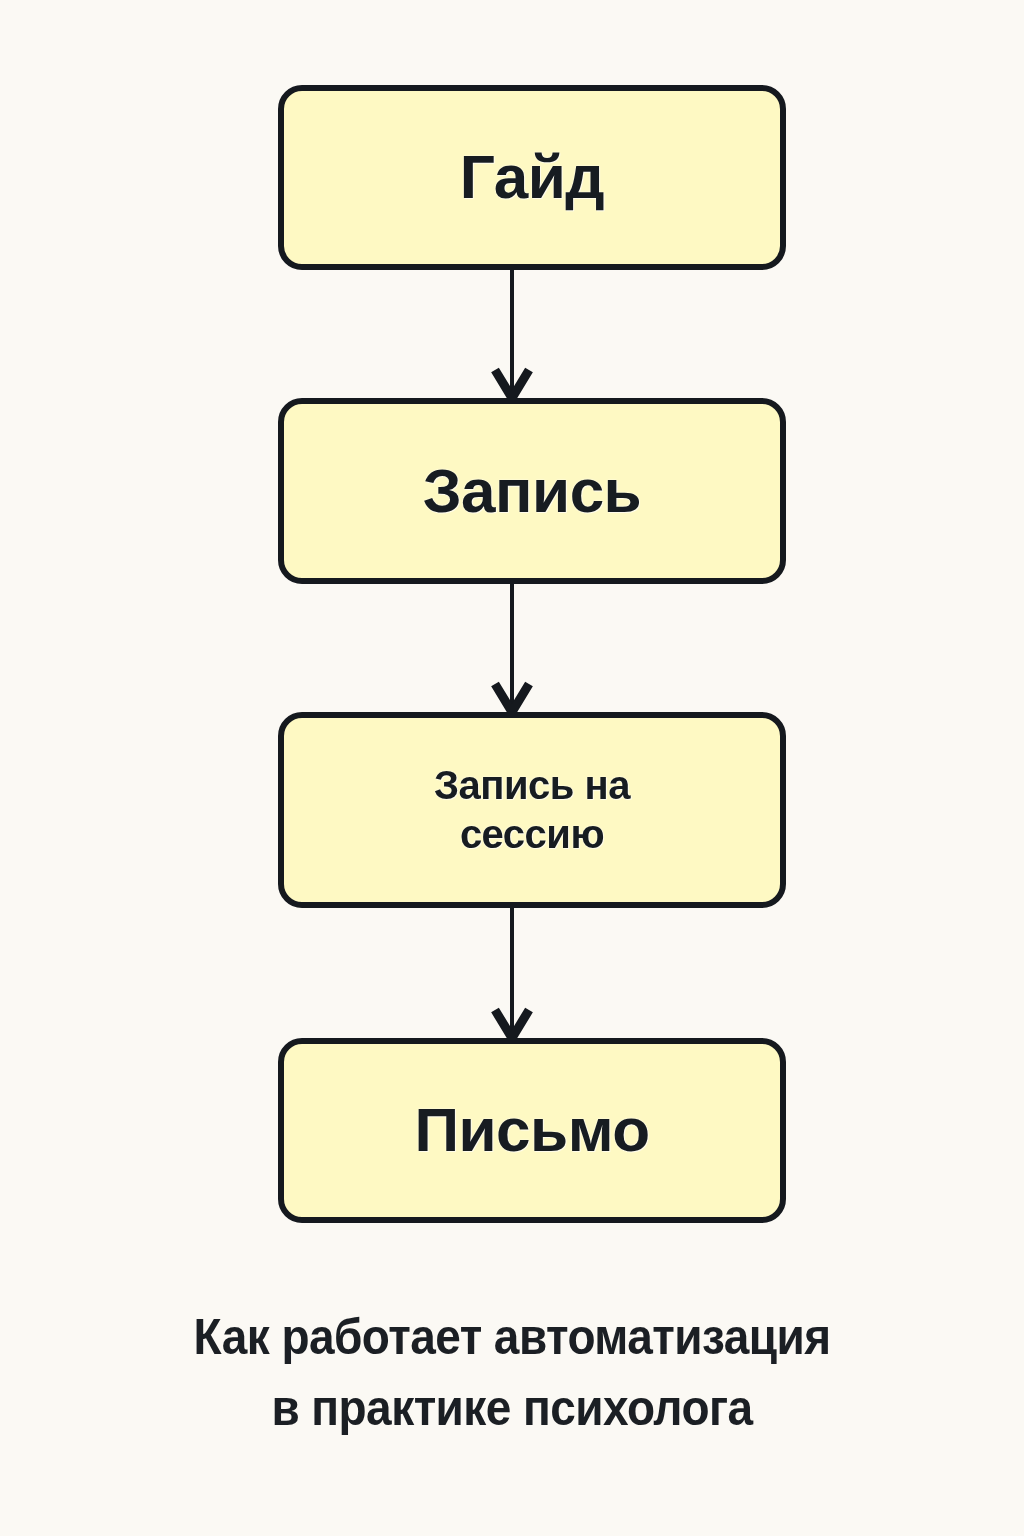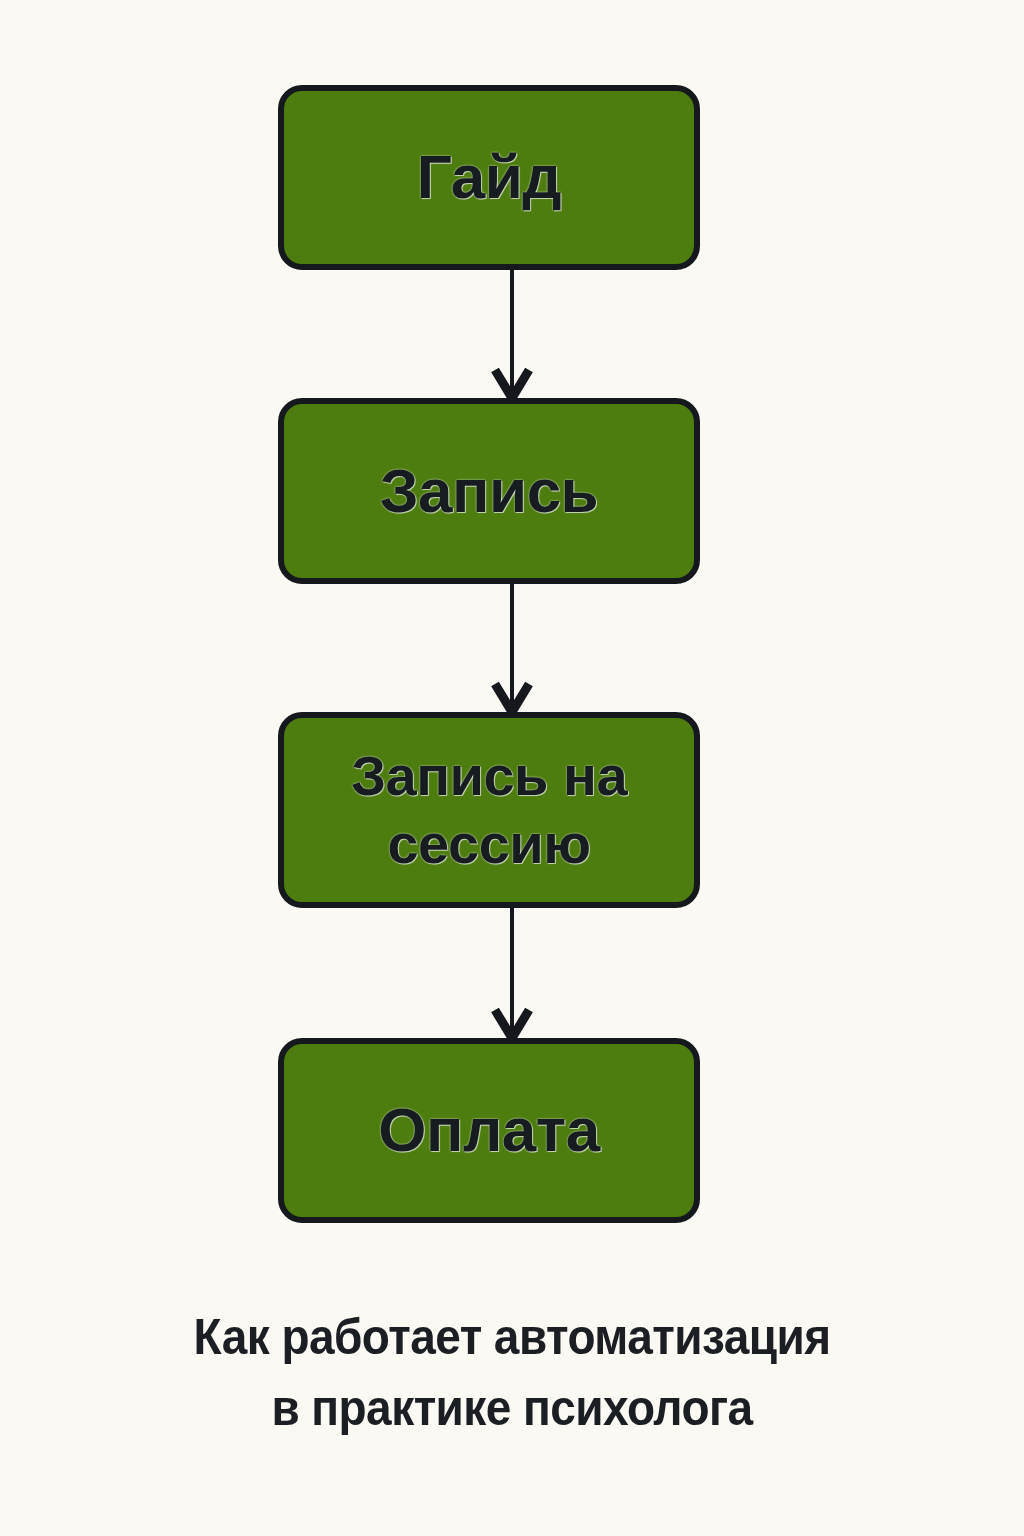--- a/index.html
+++ b/index.html
@@ -21,23 +21,23 @@
     left: 0;
     top: 0;
     width: 1024px;
     height: 1536px;
   }
 
   
   .node {
     position: absolute;
     left: 278px;
-    width: 422px;
+    width: 508px;
     box-sizing: border-box;
-    background: #4d7c0f;
+    background: #fef9c3;
     border: 6px solid #15191e;
     border-radius: 24px;
     display: flex;
     align-items: center;
     justify-content: center;
     text-align: center;
   }
 
   .node-label {
     color: #171c21;
@@ -50,21 +50,21 @@
        1px 1px 0 rgba(255,255,255,.55);
     padding: 0 14px;
     white-space: pre-line;
   }
 
   #node-0 { top: 85px;   height: 185px; }
   #node-1 { top: 398px;  height: 186px; }
   #node-2 { top: 712px;  height: 196px; }
   #node-3 { top: 1038px; height: 185px; }
 
-  #node-2 .node-label { font-size: 56px; line-height: 1.22; }
+  #node-2 .node-label { font-size: 40px; line-height: 1.22; }
 
   
   .connector {
     position: absolute;
     left: 462px;
     width: 100px;
   }
   .connector svg { display: block; width: 100%; height: 100%; }
 
   #connector-0 { top: 266px; height: 136px; }
@@ -127,21 +127,21 @@
   <div class="connector" id="connector-2">
     <svg viewBox="0 0 100 138" preserveAspectRatio="none" aria-hidden="true">
       <g>
         <line x1="50" y1="0" x2="50" y2="132" stroke="#15191e" stroke-width="4"></line>
         <polyline points="33,106 50,134 67,106" fill="none" stroke="#15191e" stroke-width="9" stroke-linecap="butt" stroke-linejoin="miter"></polyline>
       </g>
     </svg>
   </div>
 
   <div class="node" id="node-3">
-    <span class="node-label">Оплата</span>
+    <span class="node-label">Письмо</span>
   </div>
 
   <div id="caption">
     <span class="cap-line">Как работает автоматизация</span>
     <span class="cap-line">в практике психолога</span>
   </div>
 
 </div>
 
 </body></html>

